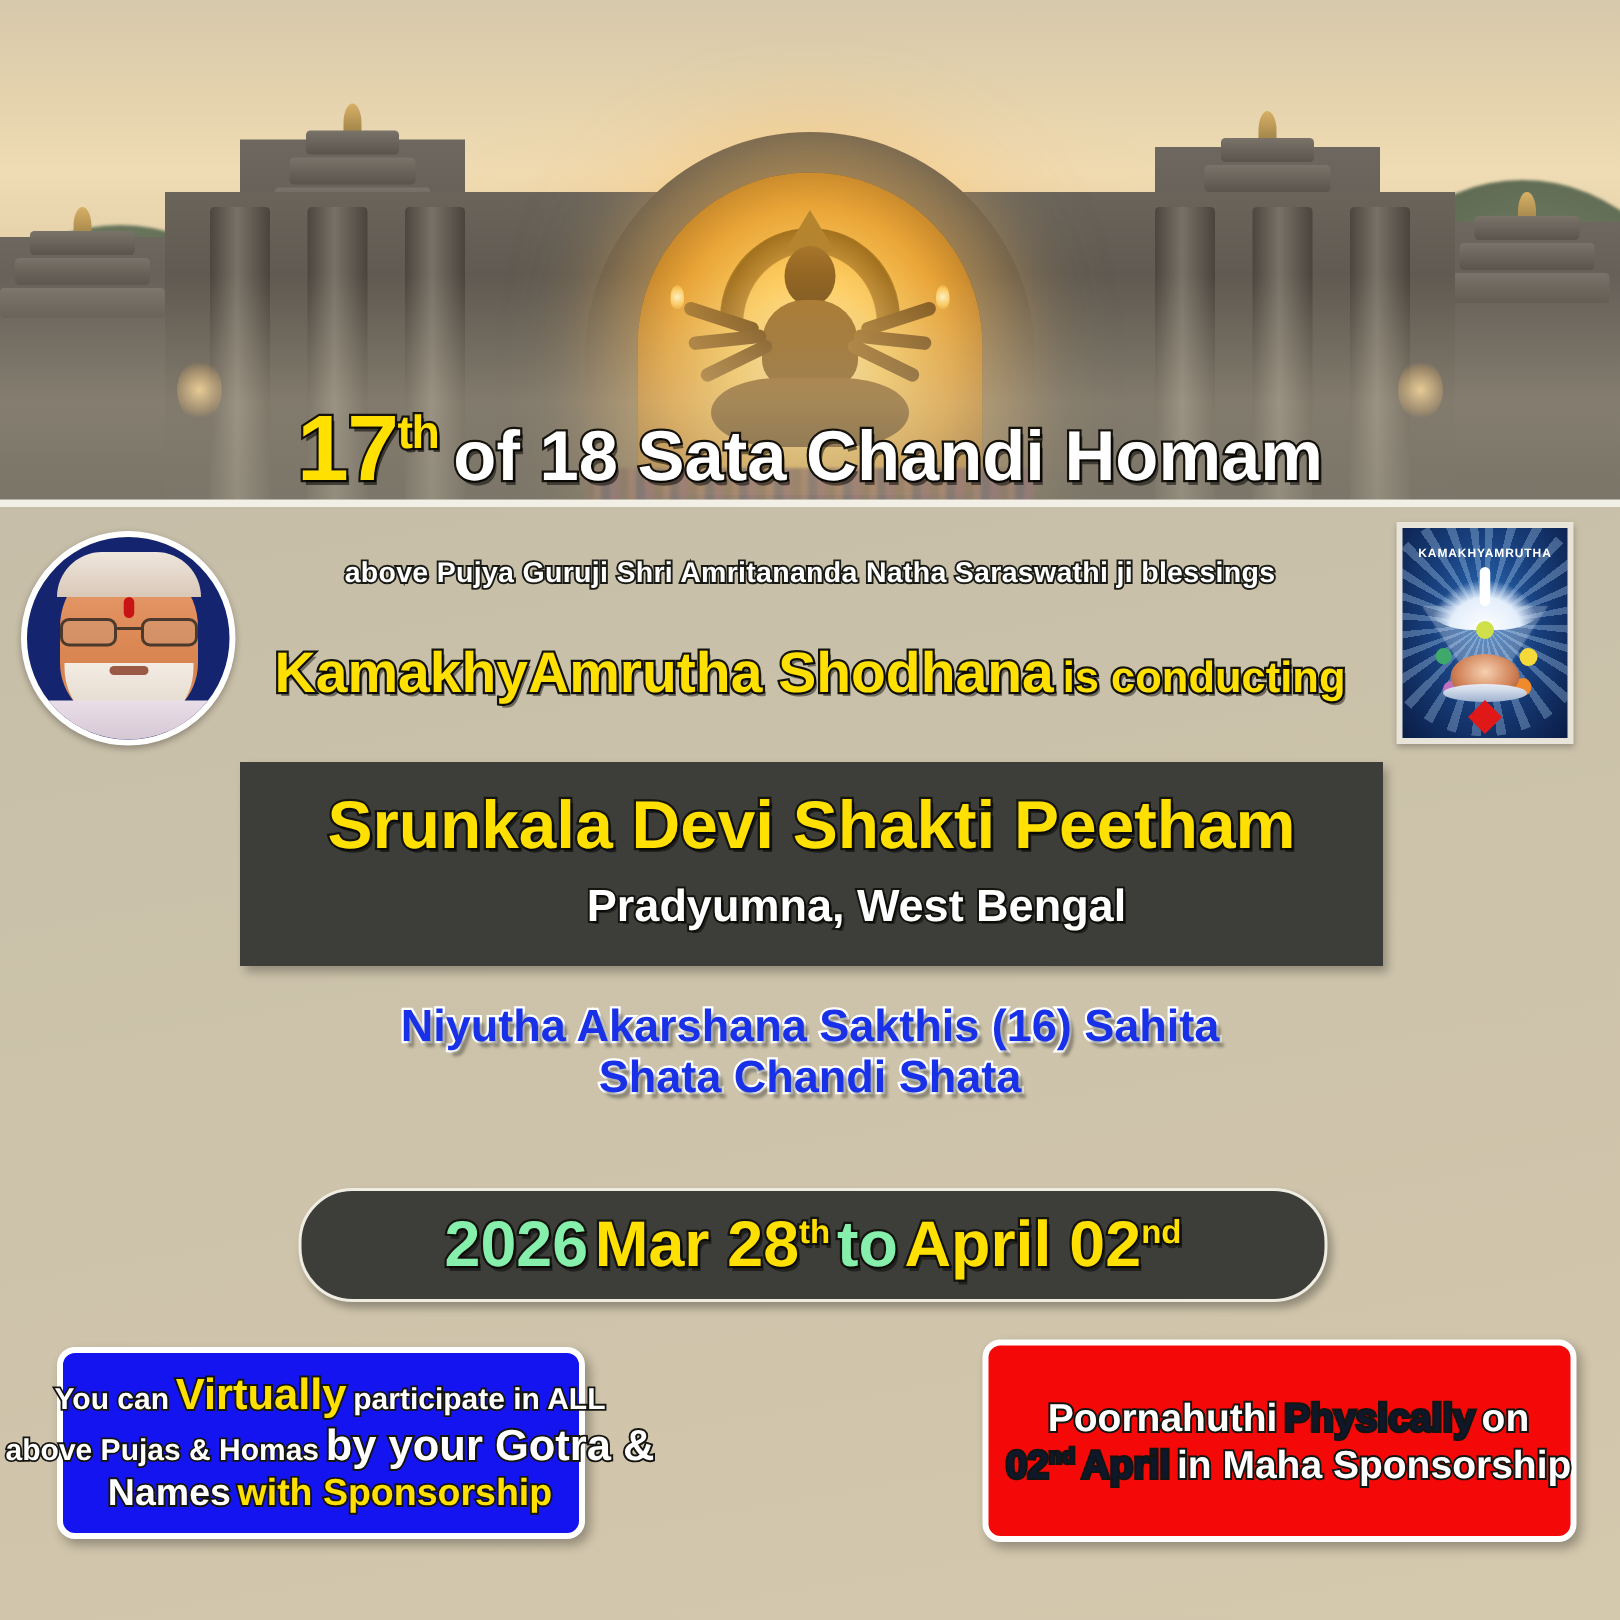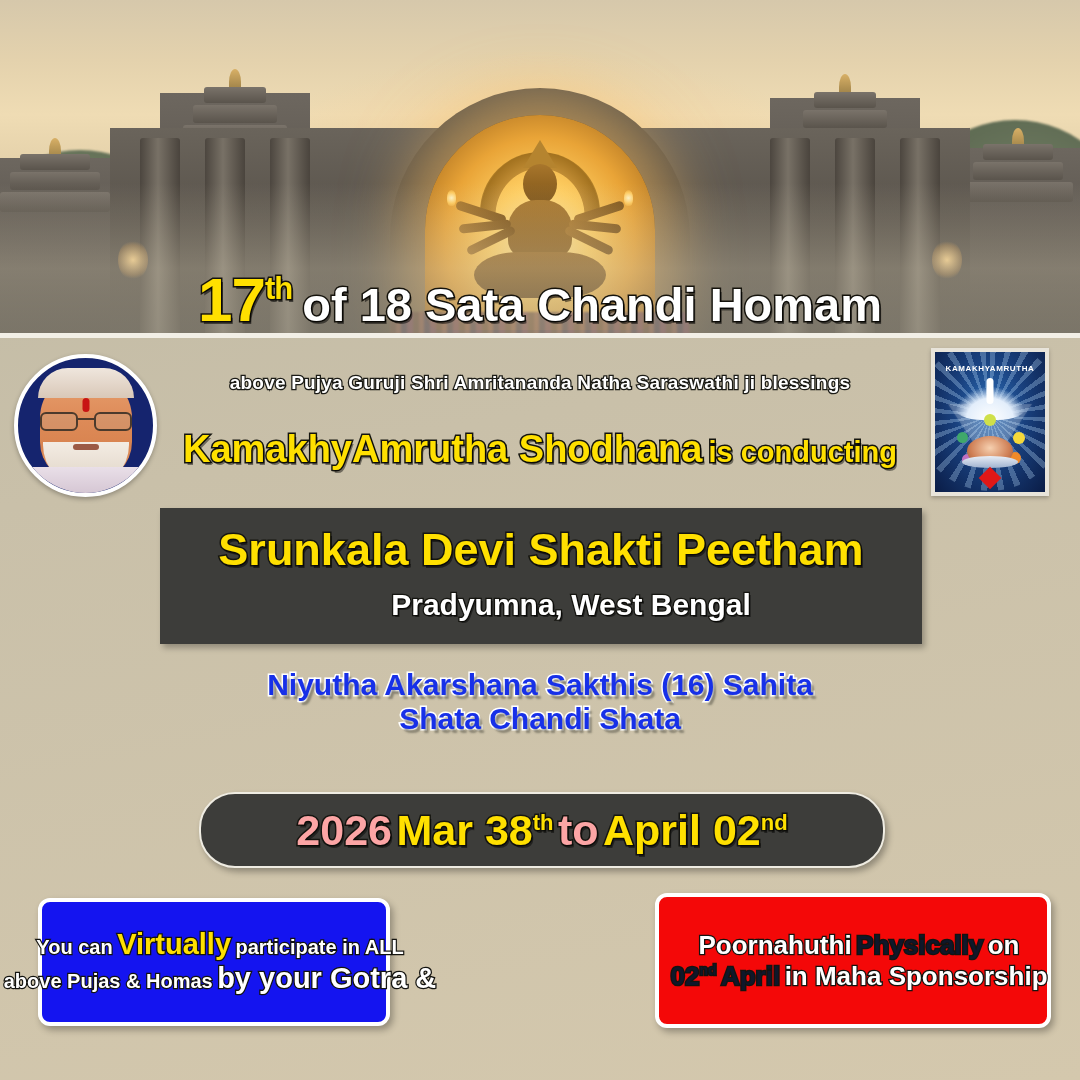--- a/index.html
+++ b/index.html
@@ -220,21 +220,21 @@
     position:absolute;left:199px;top:792px;width:682px;height:72px;
     background:#3d3d3a;border-radius:36px;border:2px solid #efece2;
     box-shadow:3px 4px 6px rgba(0,0,0,.3);
     display:flex;align-items:center;justify-content:center;white-space:nowrap;
   }
   .datepill span{
     font-size:43px;font-weight:bold;
     -webkit-text-stroke:3px #151510;paint-order:stroke fill;
     text-shadow:2px 3px 0 rgba(0,0,0,.45);
   }
-  .datepill .w{color:#fca5a5;}
+  .datepill .w{color:#86efac;}
   .datepill .y{color:#ffe000;}
   .datepill sup{font-size:22px;vertical-align:super;}
 
   
   .panel{
     position:absolute;border:4px solid #ffffff;border-radius:12px;
     box-shadow:3px 4px 7px rgba(0,0,0,.30);
     display:flex;flex-direction:column;align-items:center;justify-content:center;
     text-align:center;box-sizing:border-box;padding-left:12px;
   }
@@ -382,33 +382,37 @@
     <div class="title">Srunkala Devi Shakti Peetham</div>
     <div class="sub">Pradyumna, West Bengal</div>
   </div>
 
   <div class="homam">
     <div>Niyutha Akarshana Sakthis (16) Sahita</div>
     <div>Shata Chandi Shata</div>
   </div>
 
   <div class="datepill">
-    <span class="w">2026</span>&nbsp;<span class="y"><span>Mar</span>&nbsp;<span>38</span><sup>th</sup></span>&nbsp;<span class="w">to</span>&nbsp;<span class="y"><span>April</span>&nbsp;<span>02</span><sup>nd</sup></span>
+    <span class="w">2026</span>&nbsp;<span class="y"><span>Mar</span>&nbsp;<span>28</span><sup>th</sup></span>&nbsp;<span class="w">to</span>&nbsp;<span class="y"><span>April</span>&nbsp;<span>02</span><sup>nd</sup></span>
   </div>
 
   <div class="panel panel-blue">
     <div class="ln">
       <span class="sm">You can</span>
       <span class="lg">Virtually</span>
       <span class="sm">participate in ALL</span>
     </div>
     <div class="ln">
       <span class="sm">above Pujas &amp; Homas</span>
       <span class="lgw">by your Gotra &amp;</span>
     </div>
+    <div class="ln">
+      <span class="mdw">Names</span>
+      <span class="mdy">with Sponsorship</span>
+    </div>
   </div>
 
   <div class="panel panel-red">
     <div class="ln">
       <span class="w">Poornahuthi</span>
       <span class="y">Physically</span>
       <span class="w">on</span>
     </div>
     <div class="ln">
       <span class="y"><span>02</span><sup>nd</sup></span>

